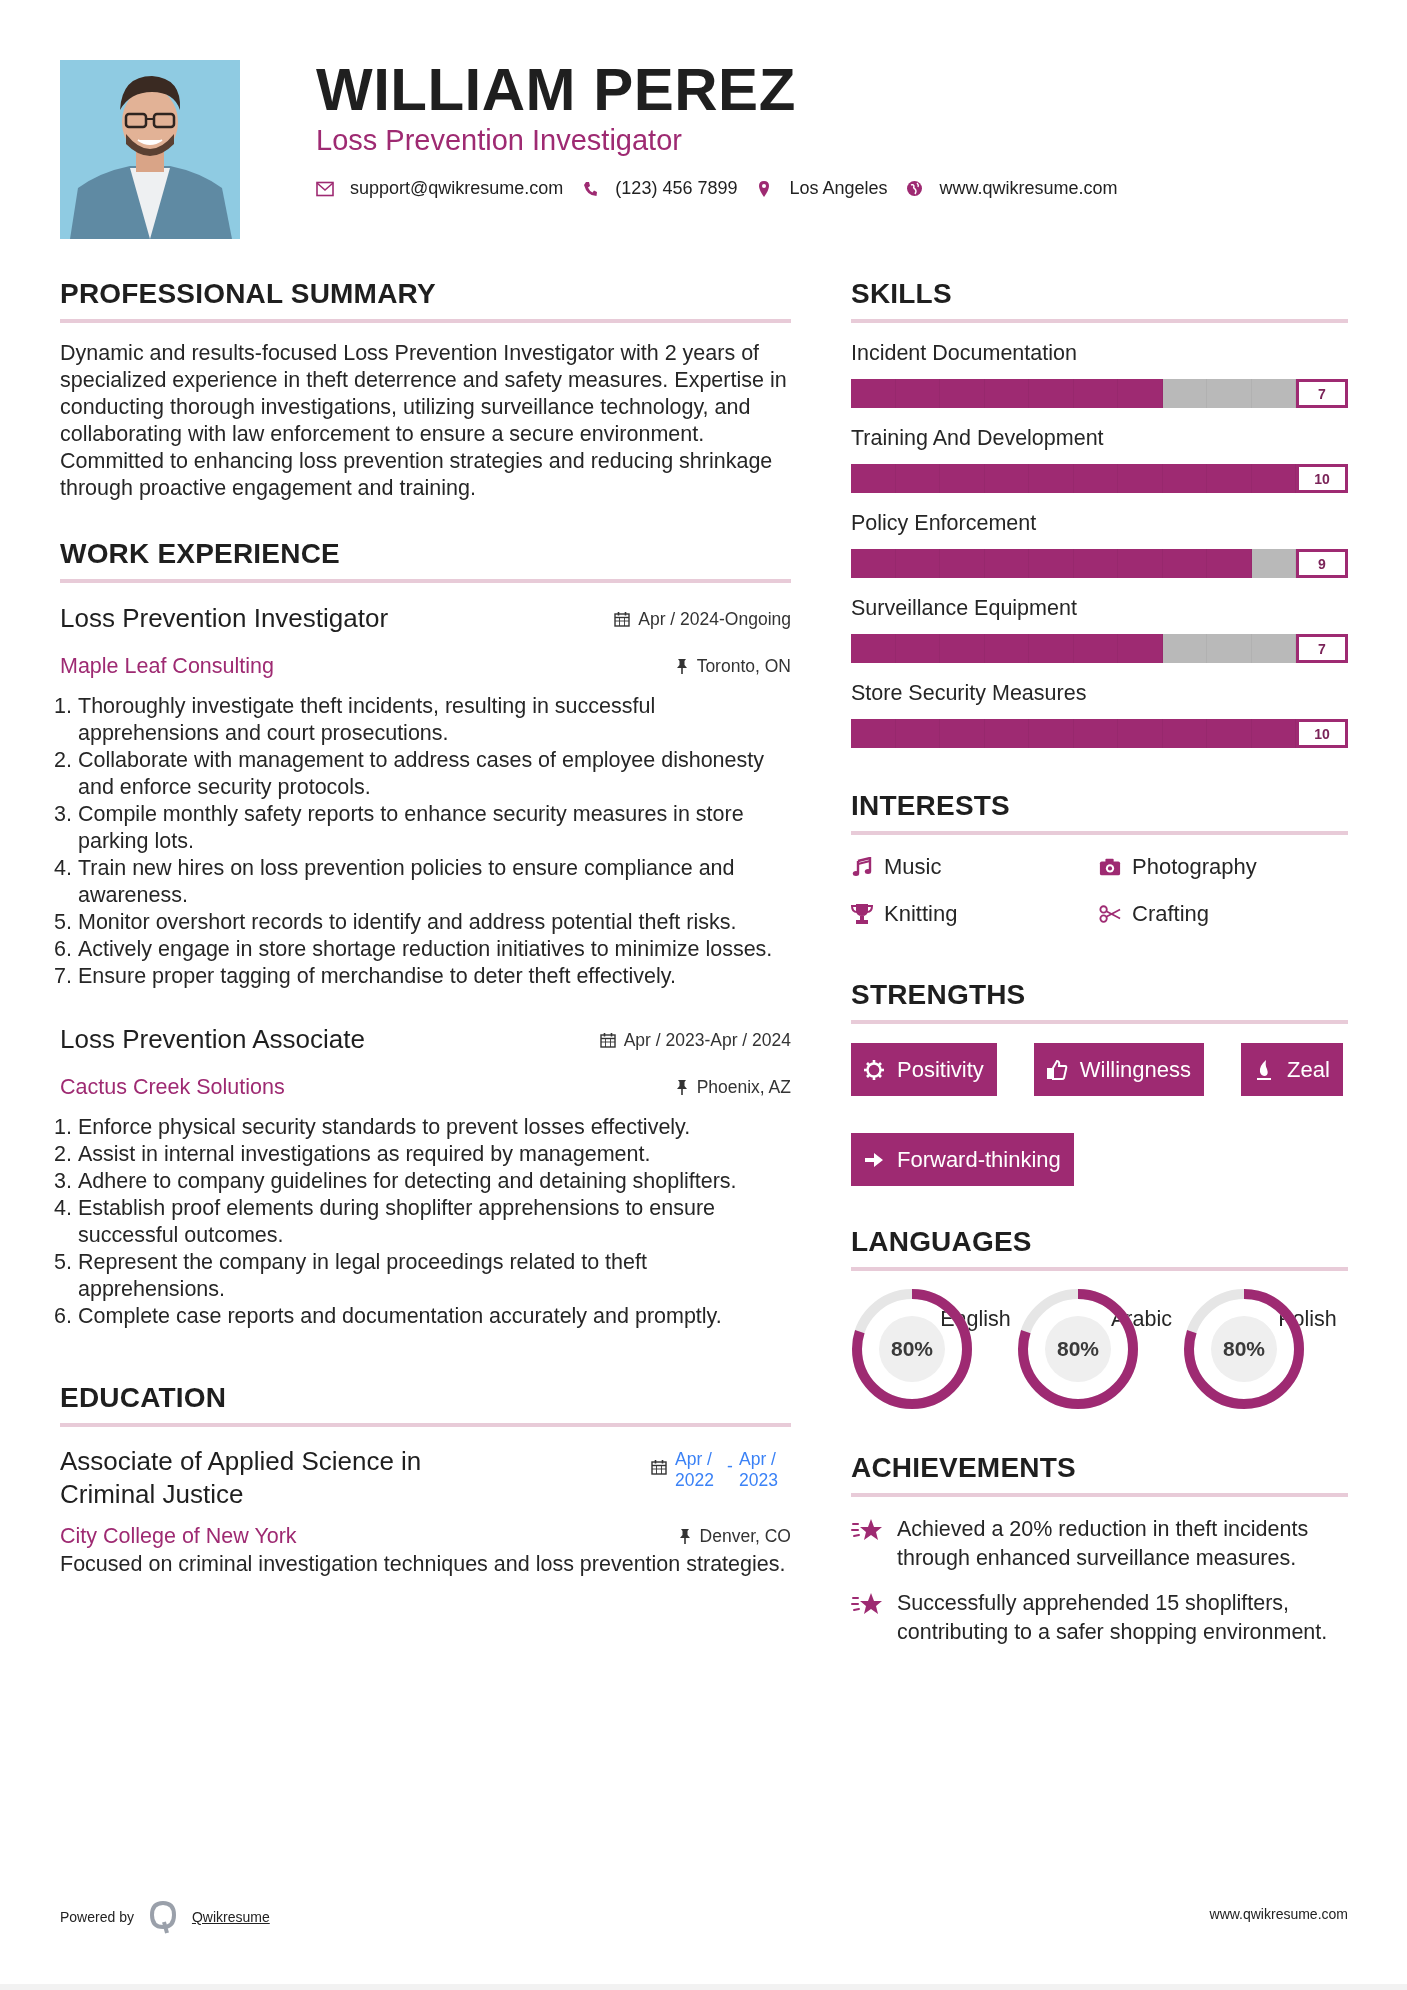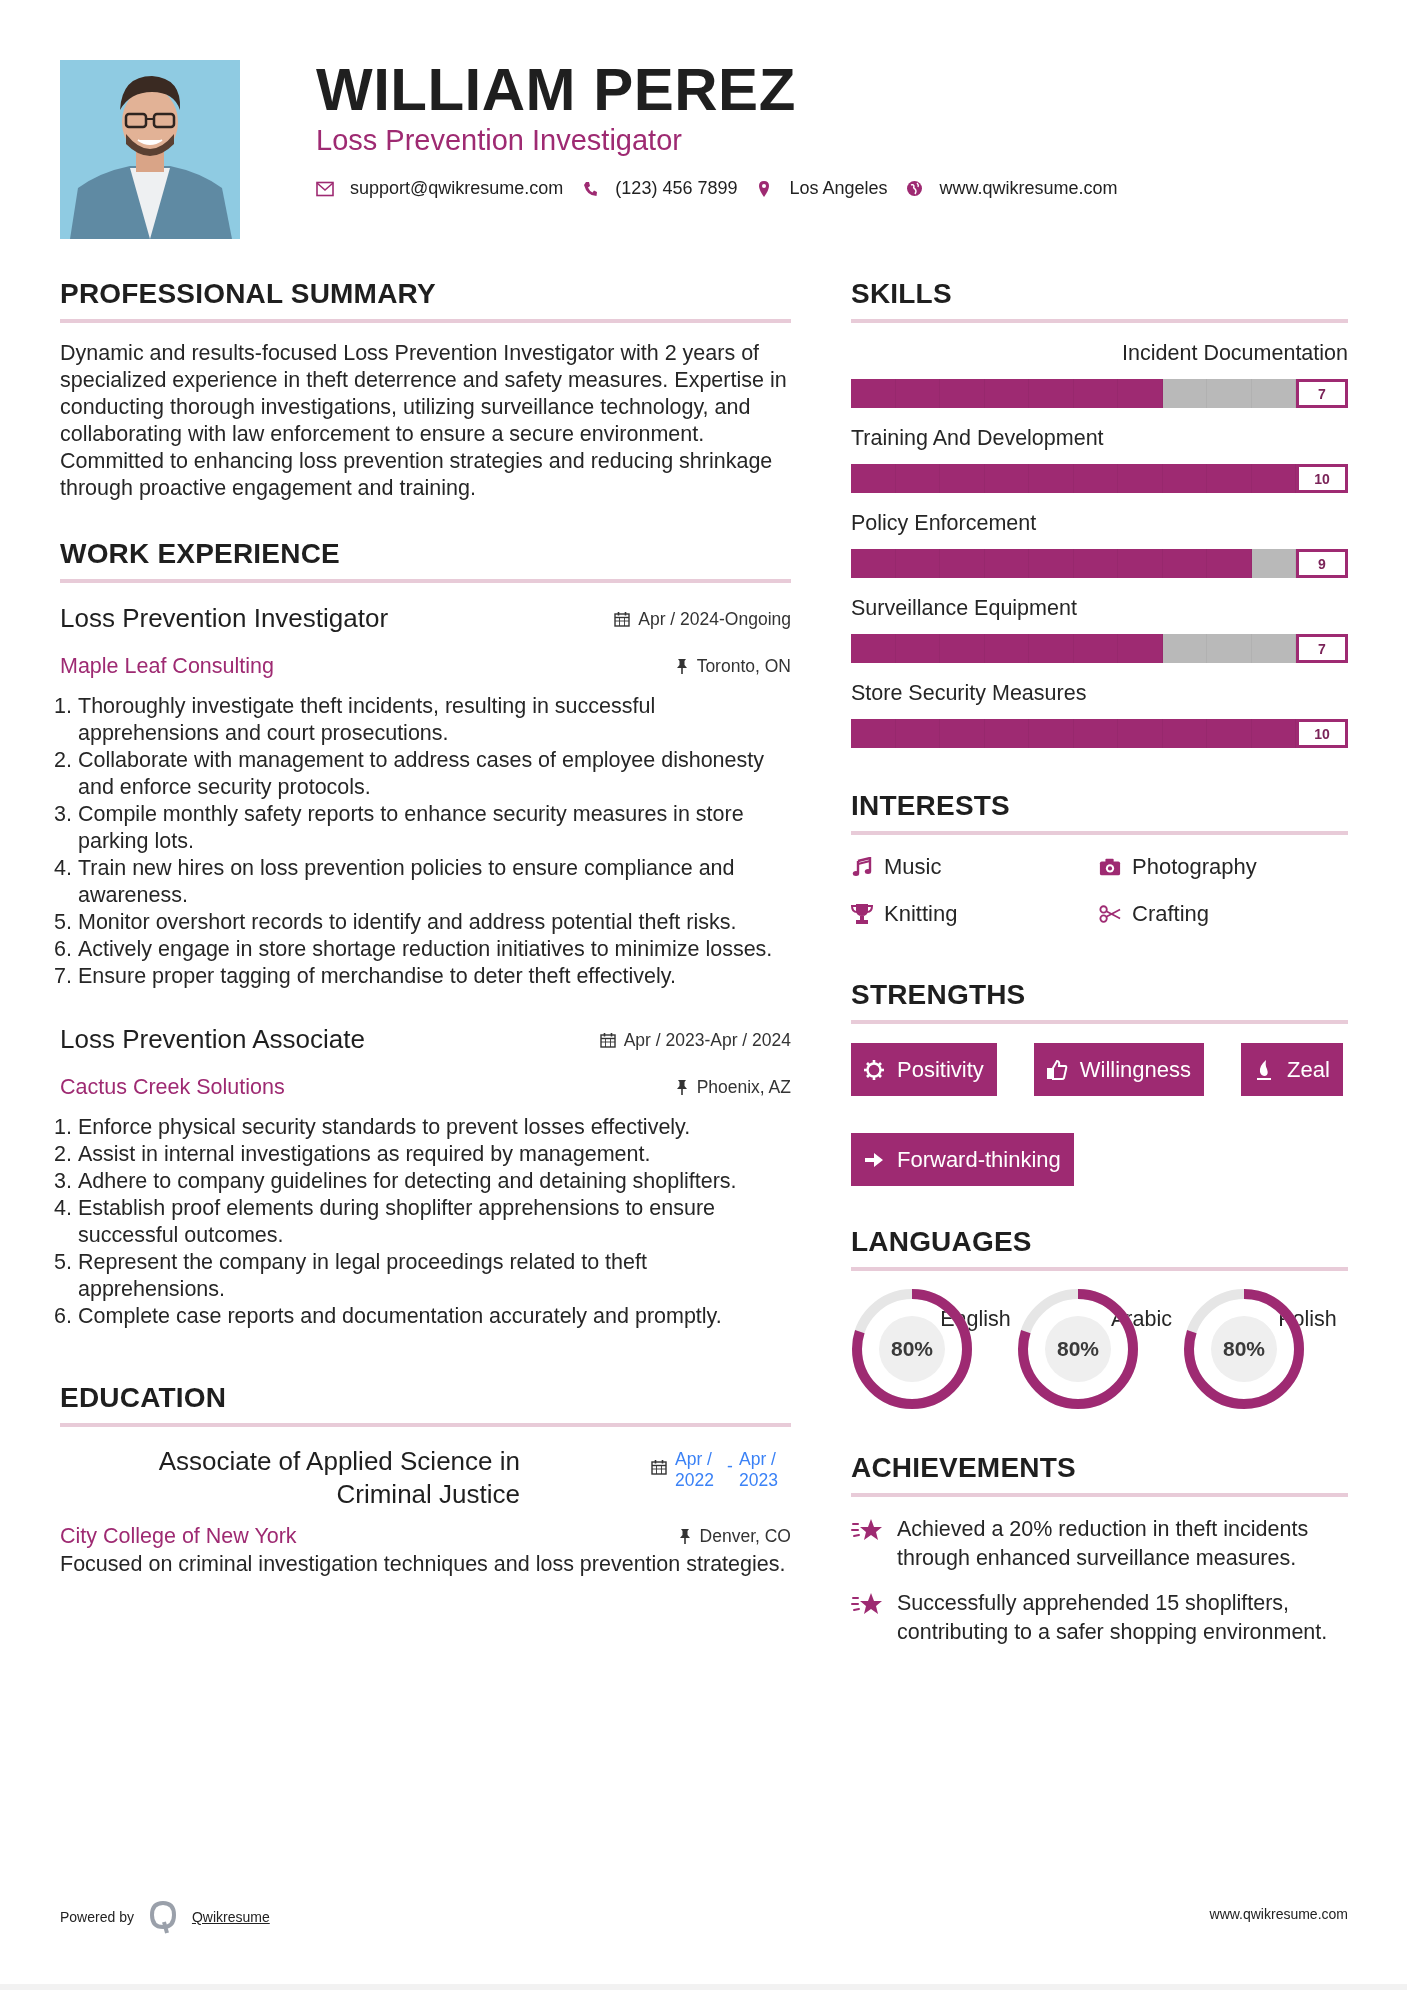--- a/index.html
+++ b/index.html
@@ -33,21 +33,21 @@
   .job-date .cal { width: 16px; height: 16px; margin-right: 8px; }
   .job-sub { display: flex; justify-content: space-between; align-items: center; margin-top: 16px; }
   .company { font-size: 21.5px; color: #9e2a72; line-height: 30px; }
   .loc { font-size: 17.5px; color: #333; display: flex; align-items: center; white-space: nowrap; }
   .loc .pin { width: 12px; height: 16px; margin-right: 9px; }
   ol.duties { margin-top: 12px; padding-left: 18px; font-size: 21.5px; line-height: 27px; color: #262626; }
   ol.duties li { padding-left: 0; margin-left: 0; }
   ol.duties li::marker { color: #262626; }
 
   .edu-head { display: flex; justify-content: space-between; align-items: flex-start; margin-top: 18px; }
-  .edu-degree { font-size: 26px; line-height: 33px; color: #1f1f1f; width: 460px; text-align: right; }
+  .edu-degree { font-size: 26px; line-height: 33px; color: #1f1f1f; width: 460px; }
   .edu-dates { display: flex; align-items: flex-start; font-size: 17.5px; line-height: 21px; color: #3b82f6; margin-top: 4px; }
   .edu-dates .cal { width: 16px; height: 16px; margin-right: 8px; margin-top: 10px; }
   .edu-dates .d { width: 52px; }
   .edu-dates .sep { width: 8px; margin-top: 7px; margin-right: 4px; }
   .edu-desc { font-size: 21.5px; line-height: 27px; color: #262626; }
 
   
   .skill { margin-top: 17px; }
   .skill:first-of-type { margin-top: 0; }
   .skill-name { font-size: 21.5px; line-height: 27px; color: #262626; }
@@ -259,21 +259,21 @@
       <p class="edu-desc">Focused on criminal investigation techniques and loss prevention strategies.</p>
     </section>
   </div>
 
   <div class="col-right">
 
     <section>
       <div class="sec-title">SKILLS</div>
       <div class="sec-rule"></div>
       <div id="skills-list" style="margin-top:17px;">
-          <div class="skill" style=" text-align: right;">
+          <div class="skill" style="">
             <div class="skill-name">Incident Documentation</div>
             <div class="skill-bar">
               <div class="skill-track">
                 <div class="seg on"></div>
                 <div class="seg on"></div>
                 <div class="seg on"></div>
                 <div class="seg on"></div>
                 <div class="seg on"></div>
                 <div class="seg on"></div>
                 <div class="seg on"></div>

